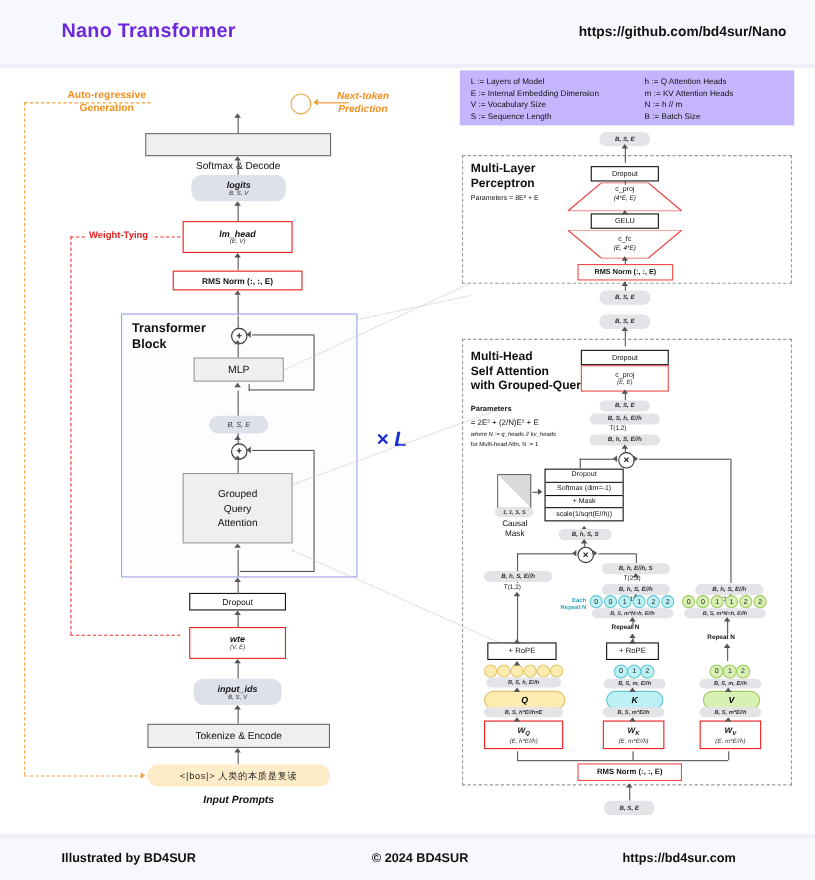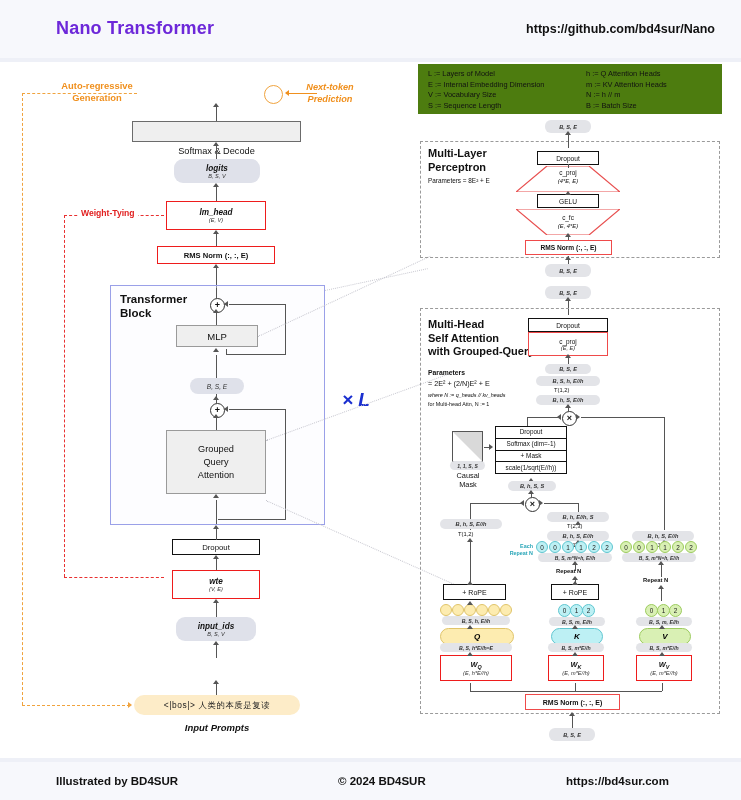--- a/index.html
+++ b/index.html
@@ -17,21 +17,21 @@
   .edge{position:absolute;left:0;width:741px;height:4px;background:#eef0f7;}
 
   .title{position:absolute;left:28px;top:18px;font-size:18px;font-weight:bold;color:#6d28d9;letter-spacing:.2px;margin-left:28px;}
   .repo{position:absolute;right:26px;top:22px;font-size:12.5px;font-weight:bold;color:#111;}
 
   .footer-l{position:absolute;left:56px;top:775px;font-size:11.5px;font-weight:bold;color:#111;}
   .footer-c{position:absolute;left:338px;top:775px;font-size:11.5px;font-weight:bold;color:#111;}
   .footer-r{position:absolute;left:566px;top:775px;font-size:11.5px;font-weight:bold;color:#111;}
 
   
-  .legend{position:absolute;left:418px;top:64px;width:304px;height:50px;background:#4d7c0f;}
+  .legend{position:absolute;left:418px;top:64px;width:304px;height:50px;background:#c4b5fd;}
   .legend .col{position:absolute;top:5px;font-size:7.4px;line-height:10.5px;color:#111;}
   .legend .c1{left:10px;}
   .legend .c2{left:168px;}
 
   
   .box{position:absolute;box-sizing:border-box;display:flex;flex-direction:column;
        align-items:center;justify-content:center;text-align:center;}
   .b-grey{background:#efefef;border:1px solid #6b6b6b;}
   .b-white{background:#ffffff;border:1.4px solid #111;}
   .b-red{background:#ffffff;border:1.6px solid #ee1c1c;}
@@ -255,20 +255,23 @@
   <div class="vl" style="left:216px;top:601px;height:16px;"></div>
   <div class="arrow-up" style="left:213px;top:599px;"></div>
 
   <div class="pill" style="left:176px;top:617px;width:80px;height:24px;">
     <span class="lbl-i">input_ids</span>
     <span class="sub">B, S, V</span>
   </div>
   <div class="vl" style="left:216px;top:643px;height:15px;"></div>
   <div class="arrow-up" style="left:213px;top:641px;"></div>
 
+  <div class="box b-grey" style="left:134px;top:658px;width:166px;height:22px;">
+    <span class="lbl" style="font-size:9.2px;">Tokenize &amp; Encode</span>
+  </div>
   <div class="vl" style="left:216px;top:682px;height:13px;"></div>
   <div class="arrow-up" style="left:213px;top:680px;"></div>
 
   <div class="in-tok" style="left:134px;top:695px;width:166px;height:20px;">&lt;|bos|&gt; 人类的本质是复读</div>
   <div style="position:absolute;left:134px;top:722px;width:166px;text-align:center;font-size:9.5px;font-style:italic;font-weight:bold;color:#111;">Input Prompts</div>
 
   <div class="guide" style="left:258px;top:336px;width:190px;transform:rotate(-25deg);"></div>
   <div class="guide" style="left:325px;top:290px;width:105px;transform:rotate(-12deg);"></div>
   <div class="guide" style="left:266px;top:440px;width:196px;transform:rotate(-20deg);"></div>
   <div class="guide" style="left:266px;top:500px;width:206px;transform:rotate(24deg);"></div>

